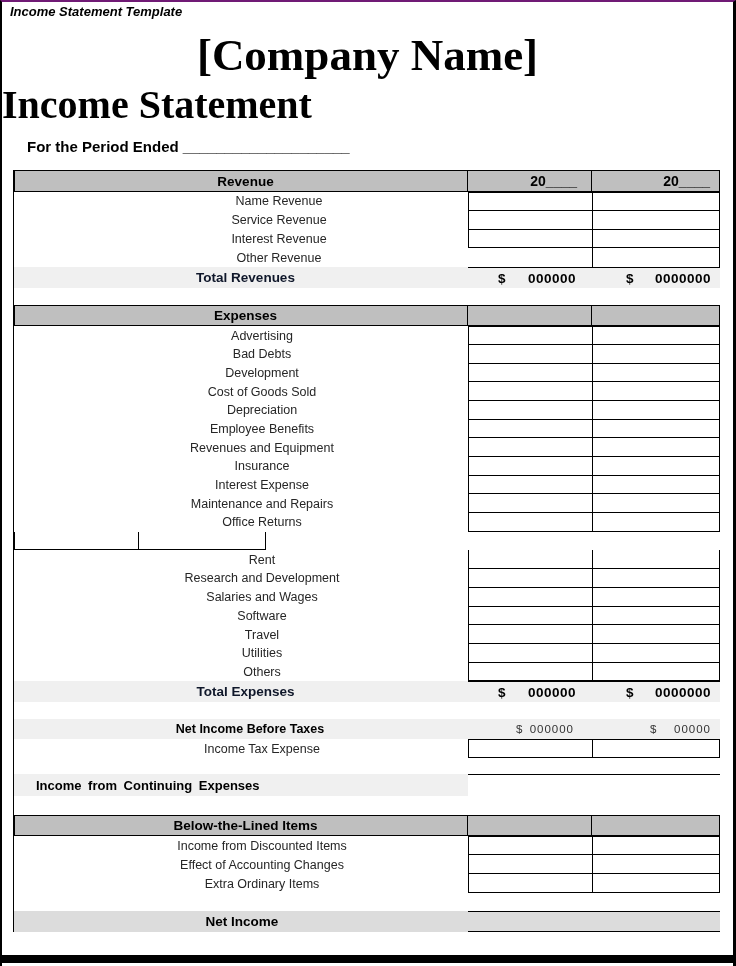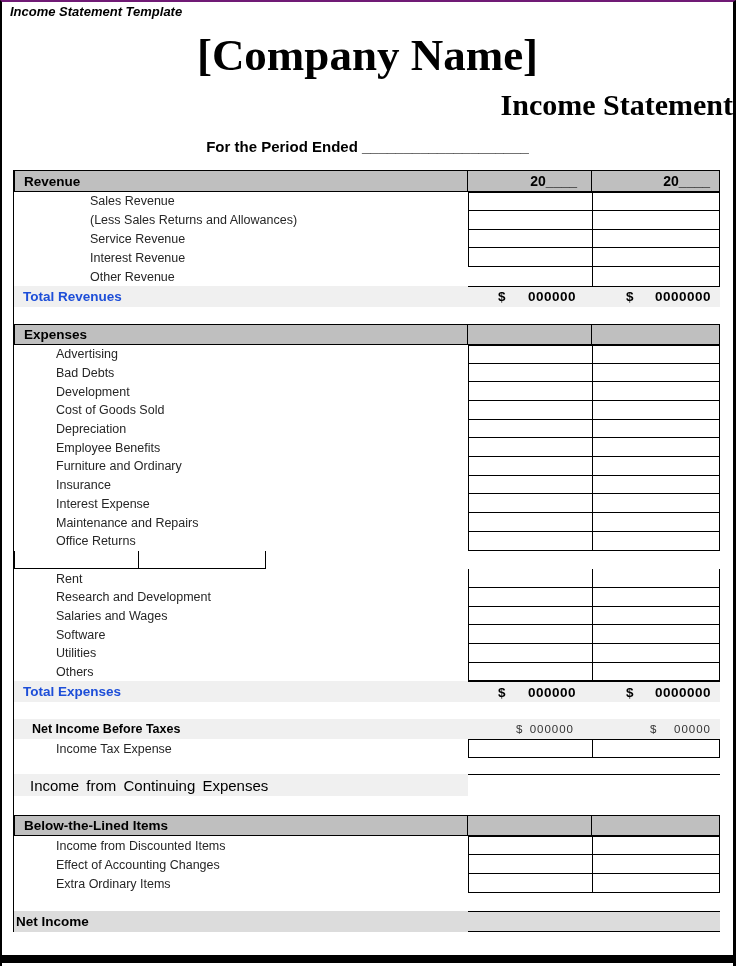--- a/index.html
+++ b/index.html
@@ -3,63 +3,63 @@
 <meta charset="utf-8">
 <style>
   html,body{margin:0;padding:0;background:#fff;}
   .page{
     position:relative;width:736px;height:966px;box-sizing:border-box;
     background:#fff;border-top:2px solid #701a75;border-left:2px solid #000;border-right:3px solid #000;
     font-family:"Liberation Sans",sans-serif;color:#1a1a1a;overflow:hidden;
   }
   .template-title{margin-top:2px;height:18px;padding-left:8px;font-size:13px;font-weight:bold;font-style:italic;color:#000;}
   .company{margin-top:6px;line-height:54px;text-align:center;font-family:"Liberation Serif",serif;font-weight:bold;font-size:45px;color:#000;}
-  .doc-title{margin-top:4px;line-height:38px;text-align:right;font-family:"Liberation Serif",serif;font-weight:bold;font-size:30px;color:#000;}
-  .period{margin-top:14px;height:22px;text-align:center;font-size:15px;font-weight:bold;color:#000;}
+  .doc-title{margin-top:4px;line-height:38px;text-align:left;font-family:"Liberation Serif",serif;font-weight:bold;font-size:40px;color:#000;}
+  .period{margin-top:14px;height:22px;text-align:left;font-size:15px;font-weight:bold;color:#000;padding-left:25px;}
   .table{margin:10px 13px 0 11px;border-left:1px solid #000;}
-  .row{display:flex;align-items:center;box-sizing:border-box;}
+  .row{display:flex;align-items:center;box-sizing:border-box;text-align:center;}
   .label{flex:1;font-size:12.5px;color:#262626;white-space:nowrap;overflow:hidden;}
   .c1{width:124px;box-sizing:border-box;align-self:stretch;}
   .c2{width:128px;box-sizing:border-box;align-self:stretch;}
   
   .sect{height:22px;background:#bfbfbf;border:1px solid #000;}
   .sect .label{font-size:13.5px;font-weight:bold;color:#000;padding-left:9px;}
   .sect .c1,.sect .c2{border-left:1px solid #000;display:flex;align-items:center;justify-content:flex-end;font-weight:bold;font-size:14px;color:#000;}
   .sect .c1{padding-right:14px;}
   .sect .c2{padding-right:9px;}
   
   .item{height:18.7px;}
   .item-rev{height:18.8px;}
   .item .label,.item-rev .label{padding-left:42px;}
   .item-rev .label{padding-left:76px;}
   .box{border-left:1px solid #000;border-bottom:1px solid #000;}
   .box.last{border-right:1px solid #000;}
   .box.top{border-top:1px solid #000;}
   .open{border-left:1px solid #000;border-right:1px solid #000;}
   
   .total{height:21px;background:#f0f0f0;}
-  .total .label{font-size:13.5px;font-weight:bold;color:#1d4ed8;padding-left:9px;}
+  .total .label{font-size:13.5px;font-weight:bold;color:#0f172a;padding-left:9px;}
   .total .c1,.total .c2{border-top:1px solid #000;}
   .money{display:flex;align-items:center;justify-content:space-between;font-weight:bold;font-size:13.5px;color:#000;letter-spacing:.5px;}
   .money.c1{padding:0 16px 0 30px;}
   .money.c2{padding:0 9px 0 34px;}
   
   .nibt{height:20px;background:#f0f0f0;}
   .nibt .label{font-size:12.5px;font-weight:bold;color:#000;padding-left:18px;}
   .nibt .money{font-weight:normal;font-size:11.5px;color:#333;letter-spacing:1px;}
   .nibt .money.c1{padding:0 18px 0 48px;}
   .nibt .money.c2{padding:0 9px 0 58px;}
   .taxrow{height:19px;}
   .taxrow .label{padding-left:42px;}
   .gap17{height:17px;}
   .gap16{height:16px;}
   .gap18{height:18px;}
   .gap19{height:19px;}
   .contin{height:22px;}
-  .contin .label{background:#f0f0f0;align-self:stretch;display:flex;align-items:center;font-size:15px;font-weight:normal;color:#000;padding-left:16px;word-spacing:3px;}
+  .contin .label{background:#f0f0f0;align-self:stretch;display:flex;align-items:center;font-size:13px;font-weight:bold;color:#000;padding-left:22px;word-spacing:3px;}
   .contin .c1,.contin .c2{border-top:1px solid #000;}
   .bitem{height:19px;}
   .bitem .label{padding-left:42px;}
   
   .netinc{height:21px;background:#dcdcdc;}
   .netinc .label{font-size:13.5px;font-weight:bold;color:#000;padding-left:2px;}
   .netinc .c1,.netinc .c2{border-top:1px solid #000;border-bottom:1px solid #000;}
   .bottom-bar{position:absolute;left:0;right:0;top:953px;height:8px;background:#000;}
 </style>
 </head>
@@ -73,28 +73,23 @@
   <div class="period"><span>For the Period Ended</span> <span>____________________</span></div>
 
   <div class="table">
 
     <div class="row sect">
       <div class="label">Revenue</div>
       <div class="c1">20____</div>
       <div class="c2">20____</div>
     </div>
     <div class="row item-rev">
-      <div class="label">Sales Revenue</div>
-      <div class="c1 box top"></div>
-      <div class="c2 box top last"></div>
-    </div>
-    <div class="row item-rev">
-      <div class="label">(Less Sales Returns and Allowances)</div>
-      <div class="c1 box"></div>
-      <div class="c2 box last"></div>
+      <div class="label">Name Revenue</div>
+      <div class="c1 box top"></div>
+      <div class="c2 box top last"></div>
     </div>
     <div class="row item-rev">
       <div class="label">Service Revenue</div>
       <div class="c1 box"></div>
       <div class="c2 box last"></div>
     </div>
     <div class="row item-rev">
       <div class="label">Interest Revenue</div>
       <div class="c1 box"></div>
       <div class="c2 box last"></div>
@@ -147,21 +142,21 @@
       <div class="label">Depreciation</div>
       <div class="c1 box"></div>
       <div class="c2 box last"></div>
     </div>
     <div class="row item">
       <div class="label">Employee Benefits</div>
       <div class="c1 box"></div>
       <div class="c2 box last"></div>
     </div>
     <div class="row item">
-      <div class="label">Furniture and Ordinary</div>
+      <div class="label">Revenues and Equipment</div>
       <div class="c1 box"></div>
       <div class="c2 box last"></div>
     </div>
     <div class="row item">
       <div class="label">Insurance</div>
       <div class="c1 box"></div>
       <div class="c2 box last"></div>
     </div>
     <div class="row item">
       <div class="label">Interest Expense</div>
@@ -192,20 +187,25 @@
       <div class="c1 box"></div>
       <div class="c2 box last"></div>
     </div>
     <div class="row item">
       <div class="label">Salaries and Wages</div>
       <div class="c1 box"></div>
       <div class="c2 box last"></div>
     </div>
     <div class="row item">
       <div class="label">Software</div>
+      <div class="c1 box"></div>
+      <div class="c2 box last"></div>
+    </div>
+    <div class="row item">
+      <div class="label">Travel</div>
       <div class="c1 box"></div>
       <div class="c2 box last"></div>
     </div>
     <div class="row item">
       <div class="label">Utilities</div>
       <div class="c1 box"></div>
       <div class="c2 box last"></div>
     </div>
     <div class="row item">
       <div class="label">Others</div>

